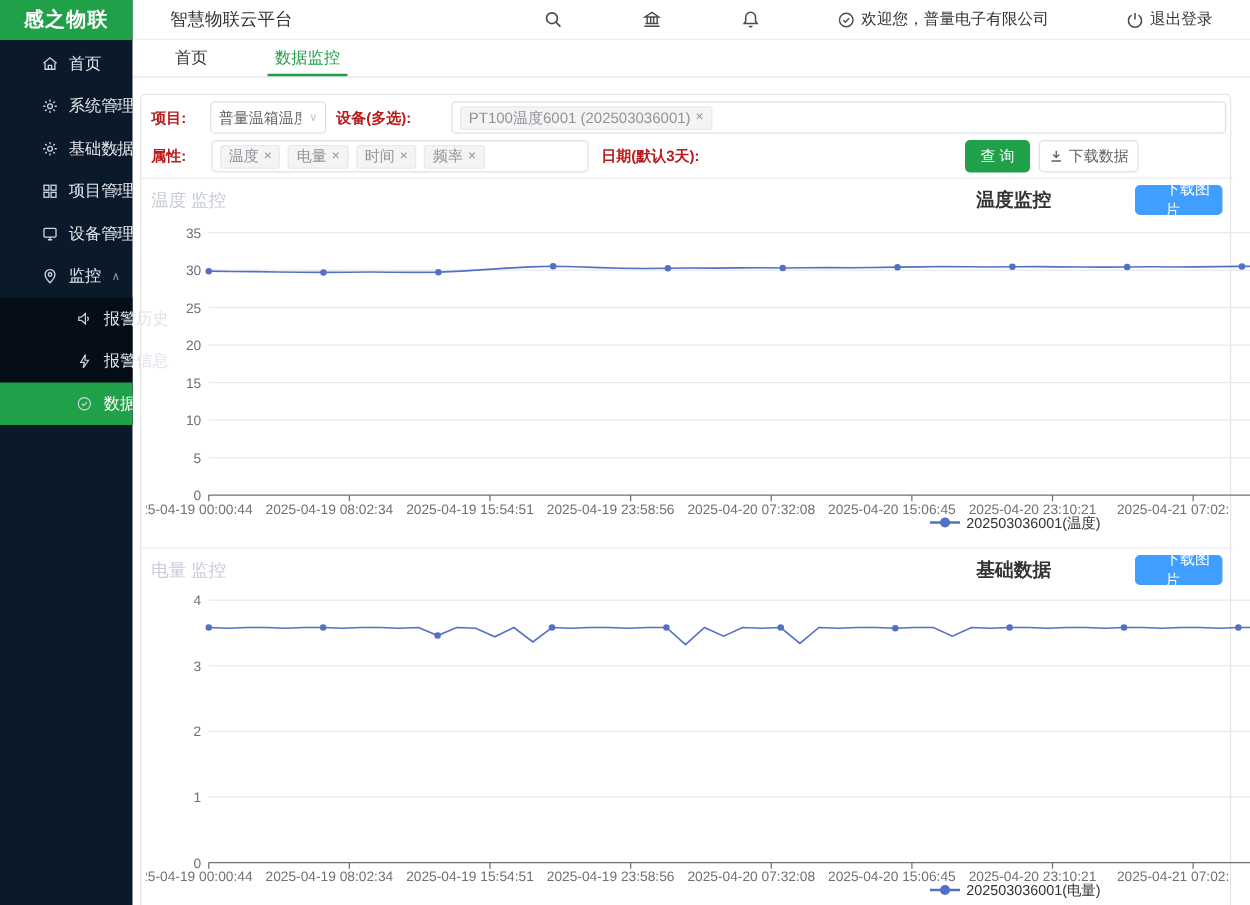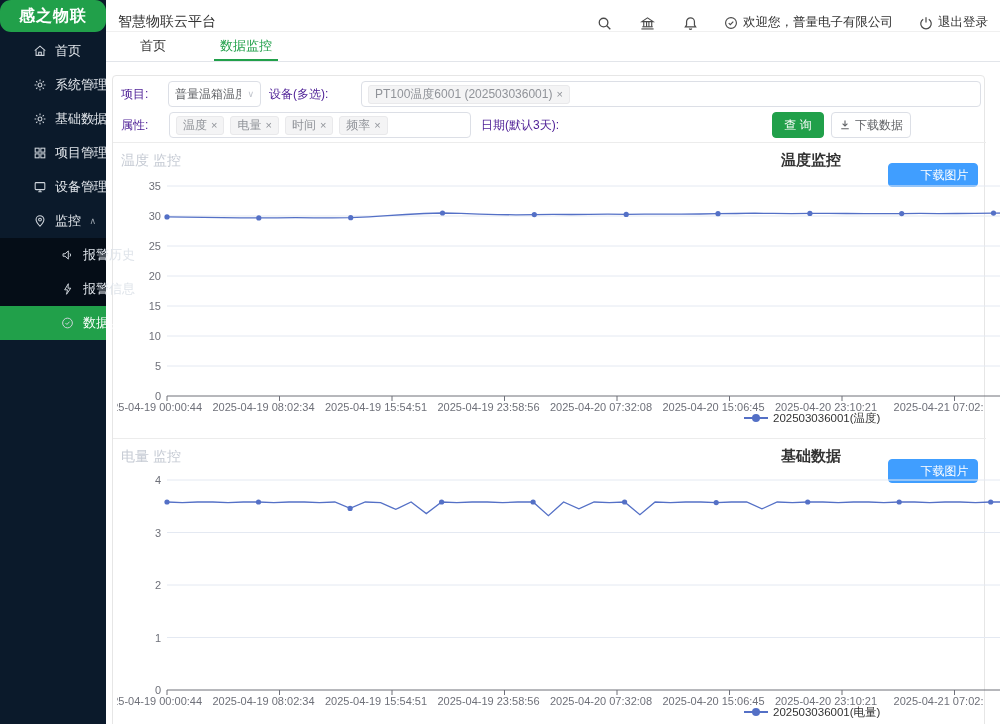--- a/index.html
+++ b/index.html
@@ -2,54 +2,54 @@
 <html><head>
 <meta charset="utf-8">
 <style>
   * { margin:0; padding:0; box-sizing:border-box; }
   html,body { width:1000px; height:724px; overflow:hidden; background:#fff;
     font-family:"Liberation Sans","DejaVu Sans",sans-serif; font-size:12px; color:#333; }
 
   
   .sidebar { position:absolute; left:0; top:0; width:106px; height:724px; background:#0b1a2b; z-index:10; }
   .logo { height:32px; background:#21A04A; color:#fff; font-size:16px; font-weight:bold;
-    display:flex; align-items:center; justify-content:center; letter-spacing:1px;border-radius:11px; }
+    display:flex; align-items:center; justify-content:center; letter-spacing:1px; }
   .menu { padding-top:2px; }
   .m-item { height:34px; display:flex; align-items:center; padding:0 10px 0 33px; position:relative;
     color:#e3e7ec; font-size:13px; cursor:pointer; white-space:nowrap; }
   .m-item .mi { position:absolute; left:33px; top:50%; transform:translateY(-50%); width:14px; height:14px; color:#cfd5dc; }
   .m-item .ml { margin-left:22px; }
   .m-item .chev { position:absolute; right:10px; font-size:9px; color:#9aa3ad; }
   .submenu { background:#050d17; }
   .s-item { height:34px; display:flex; align-items:center; padding-left:61px; position:relative;
     color:#dfe4ea; font-size:13px; cursor:pointer; white-space:nowrap; }
   .s-item .mi { position:absolute; left:61px; top:50%; transform:translateY(-50%); width:13px; height:13px; color:#cfd5dc; }
   .s-item .ml { margin-left:22px; }
   .s-item.active { background:#21A04A; color:#fff; }
 
   
   .main { position:absolute; left:106px; top:0; right:0; height:724px; }
-  .topbar { height:32px; background:#fff; border-bottom:1px solid #f0f0f0; display:flex; align-items:flex-end; padding:0 12px; }
+  .topbar { height:32px; background:#fff; border-bottom:1px solid #f0f0f0; display:flex; align-items:center; padding:0 30px;gap:36px; }
   .apptitle { font-size:14px; color:#333; }
   .topbar .spacer { flex:1; }
   .tico { width:15px; height:15px; color:#4a4a4a; margin-left:28px; cursor:pointer; display:inline-block; }
   .welcome, .logout { display:flex; align-items:center; gap:5px; margin-left:26px; font-size:12.5px; color:#333; cursor:pointer; }
   .welcome .tico2, .logout .tico2 { width:14px; height:14px; color:#4a4a4a; margin:0; }
 
   .tabbar { height:30px; border-bottom:1px solid #e2e5ea; display:flex; align-items:stretch; padding-left:28px; background:#fff; }
   .tab { display:flex; align-items:center; padding:0 6px; margin-right:42px; font-size:13px; color:#333;
     cursor:pointer; border-bottom:2px solid transparent; }
   .tab.active { color:#21A04A; border-bottom-color:#21A04A; }
 
   
   .content { position:absolute; left:0; top:63px; right:0; bottom:0; background:#fff; }
   .panel { position:absolute; left:6px; top:12px; width:873px; height:780px;
     border:1px solid #e6e6e6; border-radius:4px; background:#fff; }
 
-  .flabel { position:absolute; height:26px; line-height:26px; color:#4c1d95; font-size:12px; font-weight:normal; }
+  .flabel { position:absolute; height:26px; line-height:26px; color:#b91c1c; font-size:12px; font-weight:bold; }
   .ibox { position:absolute; height:26px; border:1px solid #dcdfe6; border-radius:4px; background:#fff;
     display:flex; align-items:center; padding:0 6px; gap:6px; }
   .sel-text { color:#606266; font-size:12px; white-space:nowrap; overflow:hidden; flex:1; }
   .caret { color:#c0c4cc; font-size:9px; }
   .chip { height:19px; display:inline-flex; align-items:center; gap:4px; background:#f4f4f5;
     border:1px solid #e9e9eb; border-radius:3px; padding:0 6px; color:#909399; font-size:12px; white-space:nowrap; cursor:default; }
   .chip .x { font-size:11px; cursor:pointer; color:#909399; }
   .dateinput { justify-content:space-between; }
   .ph { color:#c0c4cc; font-size:12px; text-align:center; flex:1; border:none; outline:none; background:transparent; width:50px; font-family:inherit; }
   .tilde { color:#c0c4cc; }
@@ -58,21 +58,21 @@
   .btn-green { background:#21A04A; border:1px solid #21A04A; color:#fff; }
   .btn-plain { background:#fff; border:1px solid #dcdfe6; color:#606266; }
   .btn-blue  { background:#409EFF; border:1px solid #409EFF; color:#fff; }
   .dlico { width:12px; height:12px; }
 
   .chart-section { position:absolute; left:0; width:873px; border-top:1px solid #ececec; overflow:visible; }
   .cs1 { top:66px; height:296px; }
   .cs2 { top:362px; height:400px; }
   .gray-title { position:absolute; left:8px; top:9px; font-size:14px; color:#c6cbd4; }
   .chart-title { position:absolute; left:668px; top:8px; font-size:15px; font-weight:bold; color:#333; }
-  .dl-img-btn { top:20px; right:8px; width:90px; height:24px;padding-left:23px; }
+  .dl-img-btn { top:5px; right:8px; width:70px; height:24px;padding-left:23px; }
   .chart-svg { position:absolute; left:4px; width:960px; height:262px; }
   .cs1 .chart-svg { top:31px; } .cs2 .chart-svg { top:29px; }
   .axlbl { font-size:11px; fill:#6E7079; font-family:"Liberation Sans","DejaVu Sans",sans-serif; }
   .leglbl { font-size:11.5px; fill:#333; font-family:"Liberation Sans","DejaVu Sans",sans-serif; }
 </style>
 </head>
 <body>
 
 <div class="sidebar">
   <div class="logo">感之物联</div>

